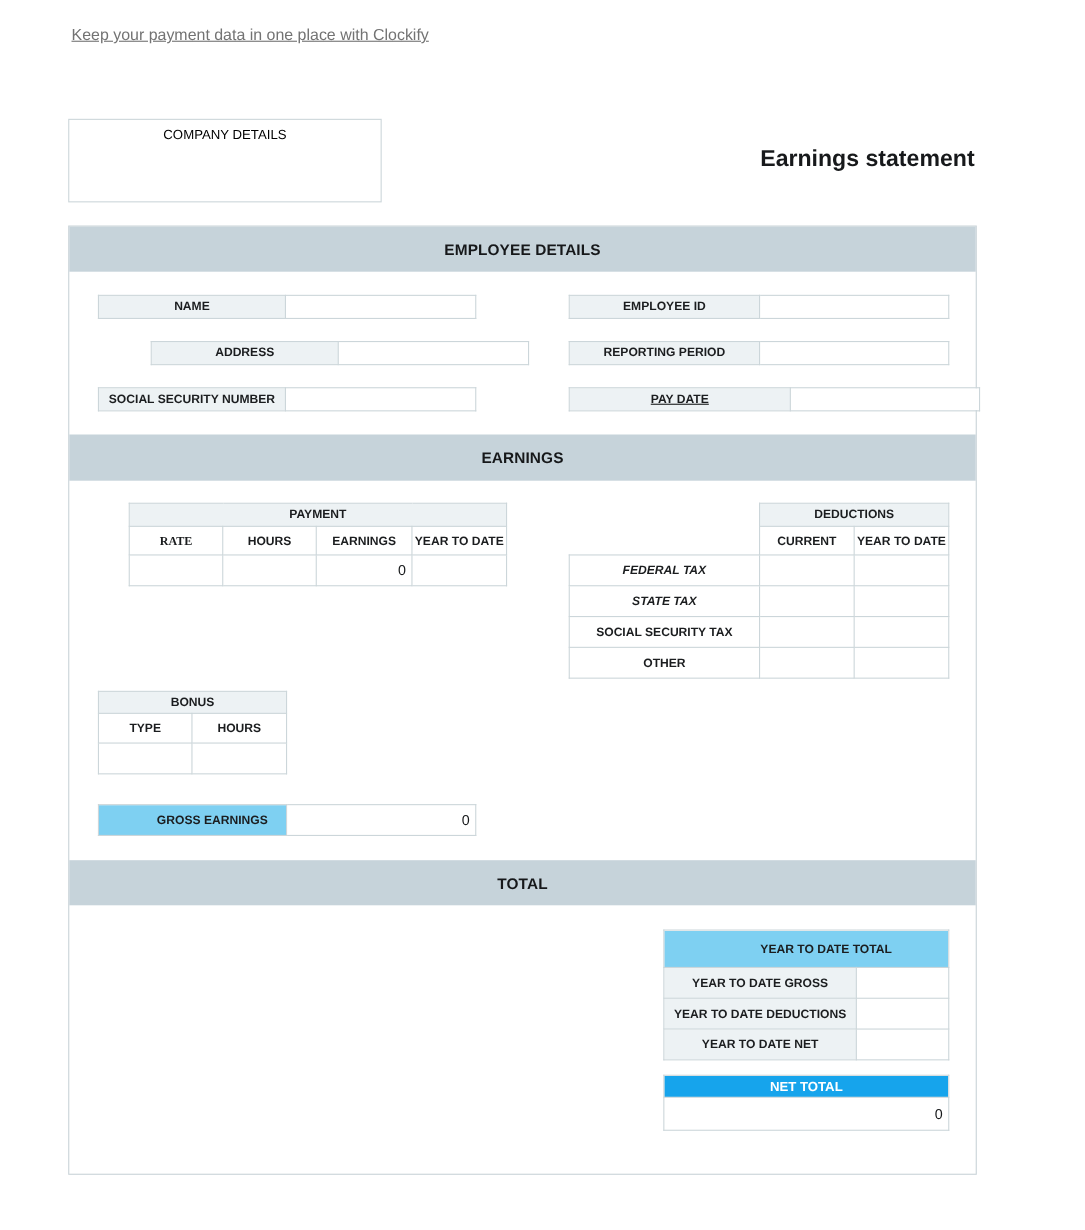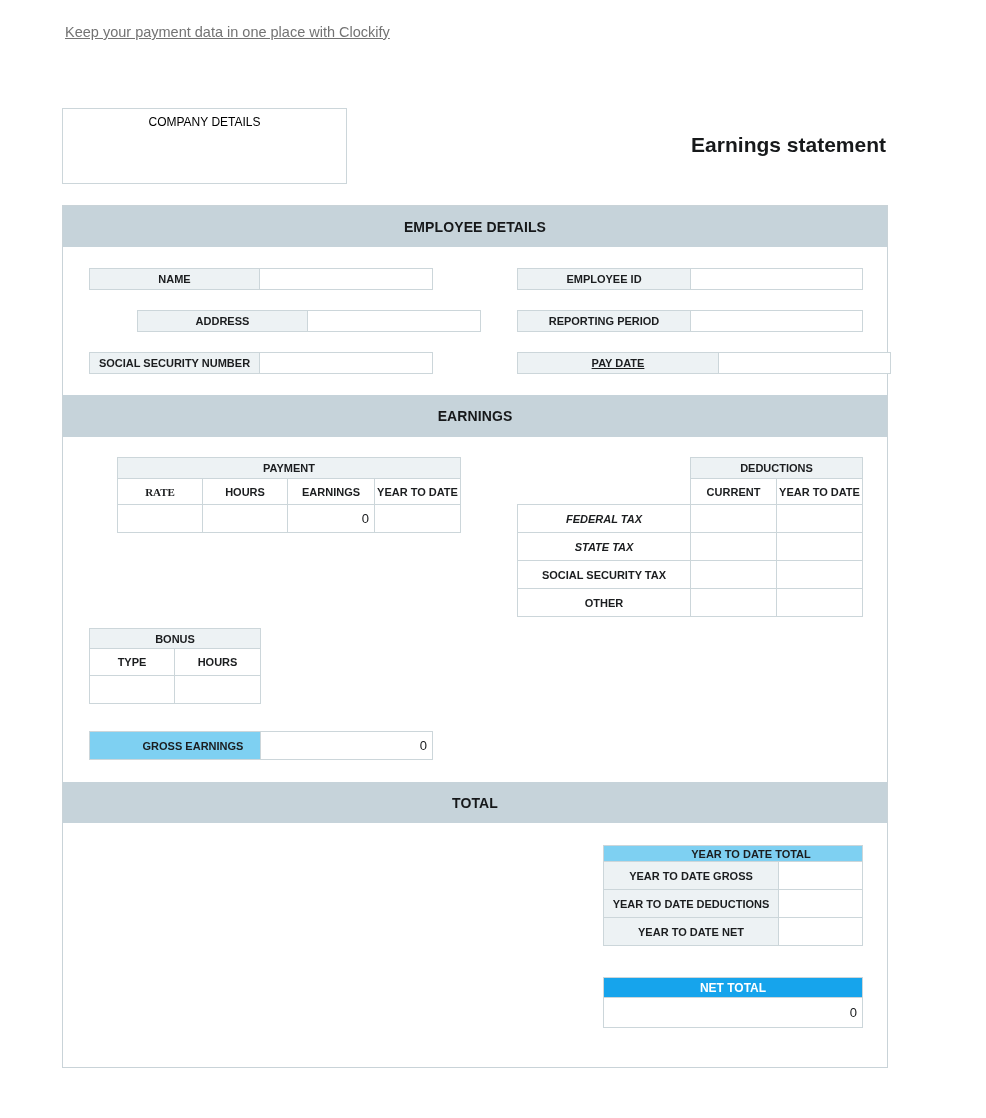--- a/index.html
+++ b/index.html
@@ -225,21 +225,21 @@
     </tr>
   </tbody>
     </table>
 
 
   <div class="abs band" style="left:63px; top:782px; width:824px; height:41px;">TOTAL</div>
 
   <table class="abs" style="left:603px; top:845px;">
     <tbody>
         <tr>
-      <td class="sky" colspan="2" style="height:16px;">YEAR TO DATE TOTAL</td>
+      <td class="sky" colspan="2" style="height:34px;">YEAR TO DATE TOTAL</td>
     </tr>
     <tr>
       <td class="lbl" style="width:175px; height:28px;">YEAR TO DATE GROSS</td>
       <td class="num" style="width:84px;"></td>
     </tr>
     <tr>
       <td class="lbl" style="height:28px;">YEAR TO DATE DEDUCTIONS</td>
       <td class="num"></td>
     </tr>
     <tr>

